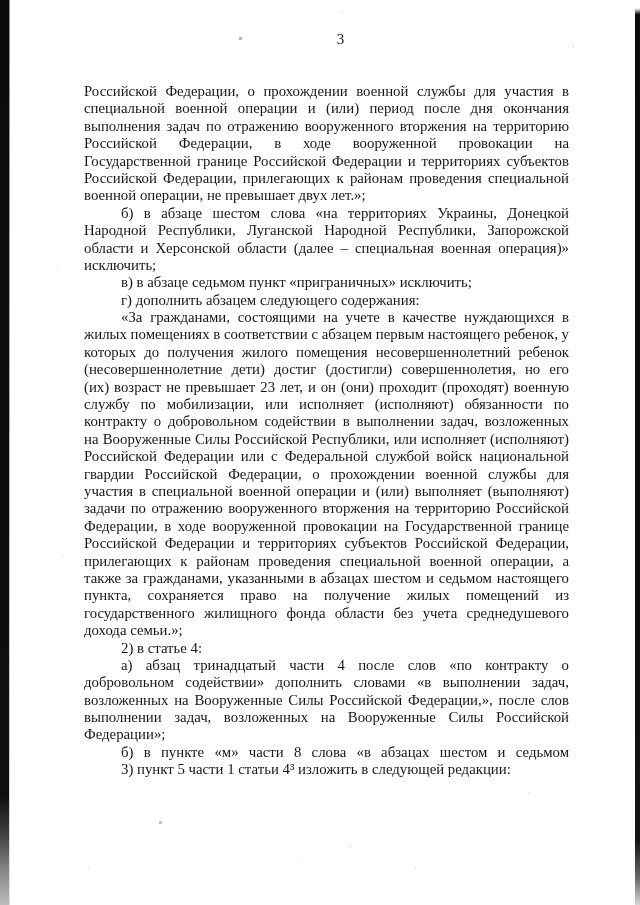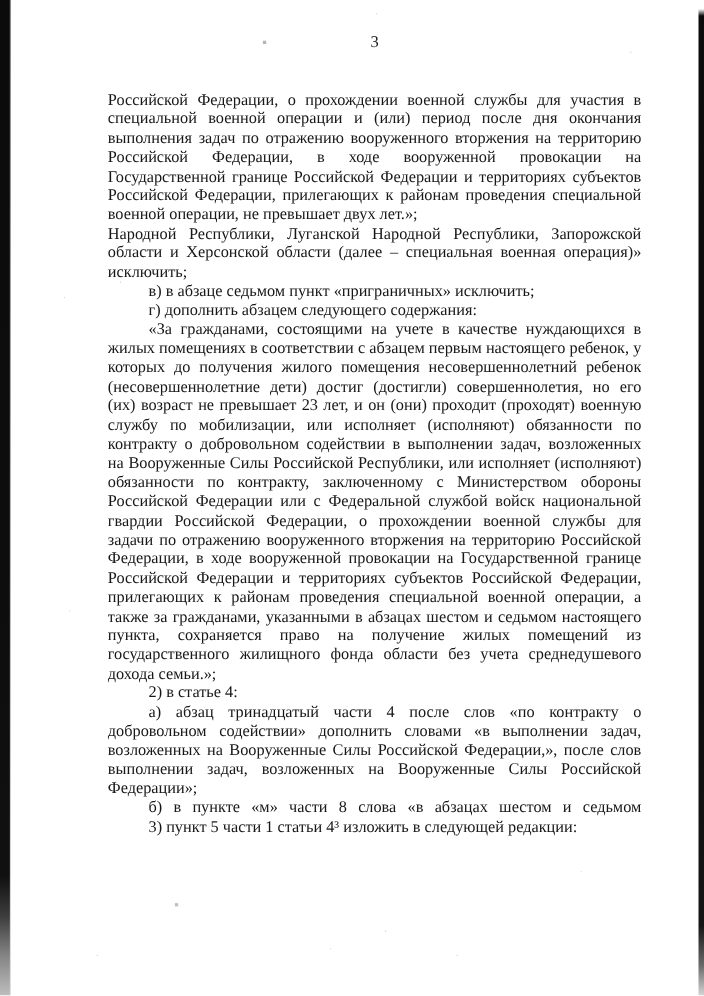--- a/index.html
+++ b/index.html
@@ -67,21 +67,21 @@
     position: absolute;
     left: 98px; top: 30px;
     width: 485px;
     text-align: center;
     font-size: 15px;
     line-height: 18px;
     color: #1a1a1a;
   }
   .content {
     position: absolute;
-    left: 98px; top: 83px;
+    left: 84px; top: 83px;
     width: 485px;
   }
   .line {
     height: 17.4px;
     line-height: 17.4px;
     font-size: 14.8px;
     text-align: justify;
     text-align-last: justify;
     overflow: hidden;
     white-space: normal;
@@ -99,36 +99,37 @@
   <div class="specks"></div>
   <div class="page-number">3</div>
   <div class="content" id="content">
       <div class="line">Российской Федерации, о прохождении военной службы для участия в</div>
       <div class="line">специальной военной операции и (или) период после дня окончания</div>
       <div class="line">выполнения задач по отражению вооруженного вторжения на территорию</div>
       <div class="line">Российской Федерации, в ходе вооруженной провокации на</div>
       <div class="line">Государственной границе Российской Федерации и территориях субъектов</div>
       <div class="line">Российской Федерации, прилегающих к районам проведения специальной</div>
       <div class="line last">военной операции, не превышает двух лет.»;</div>
+      <div class="line first">б) в абзаце шестом слова «на территориях Украины, Донецкой</div>
       <div class="line">Народной Республики, Луганской Народной Республики, Запорожской</div>
       <div class="line">области и Херсонской области (далее – специальная военная операция)»</div>
       <div class="line last">исключить;</div>
       <div class="line first last">в) в абзаце седьмом пункт «приграничных» исключить;</div>
       <div class="line first last">г) дополнить абзацем следующего содержания:</div>
       <div class="line first">«За гражданами, состоящими на учете в качестве нуждающихся в</div>
       <div class="line">жилых помещениях в соответствии с абзацем первым настоящего ребенок, у</div>
       <div class="line">которых до получения жилого помещения несовершеннолетний ребенок</div>
       <div class="line">(несовершеннолетние дети) достиг (достигли) совершеннолетия, но его</div>
       <div class="line">(их) возраст не превышает 23 лет, и он (они) проходит (проходят) военную</div>
       <div class="line">службу по мобилизации, или исполняет (исполняют) обязанности по</div>
       <div class="line">контракту о добровольном содействии в выполнении задач, возложенных</div>
       <div class="line">на Вооруженные Силы Российской Республики, или исполняет (исполняют)</div>
-      <div class="line">обязанности по контракту, заключенному с Министерством обороны</div>
       <div class="line">Российской Федерации или с Федеральной службой войск национальной</div>
       <div class="line">гвардии Российской Федерации, о прохождении военной службы для</div>
+      <div class="line">участия в специальной военной операции и (или) выполняет (выполняют)</div>
       <div class="line">задачи по отражению вооруженного вторжения на территорию Российской</div>
       <div class="line">Федерации, в ходе вооруженной провокации на Государственной границе</div>
       <div class="line">Российской Федерации и территориях субъектов Российской Федерации,</div>
       <div class="line">прилегающих к районам проведения специальной военной операции, а</div>
       <div class="line">также за гражданами, указанными в абзацах шестом и седьмом настоящего</div>
       <div class="line">пункта, сохраняется право на получение жилых помещений из</div>
       <div class="line">государственного жилищного фонда области без учета среднедушевого</div>
       <div class="line last">дохода семьи.»;</div>
       <div class="line first last">2) в статье 4:</div>
       <div class="line first">а) абзац тринадцатый части 4 после слов «по контракту о</div>

